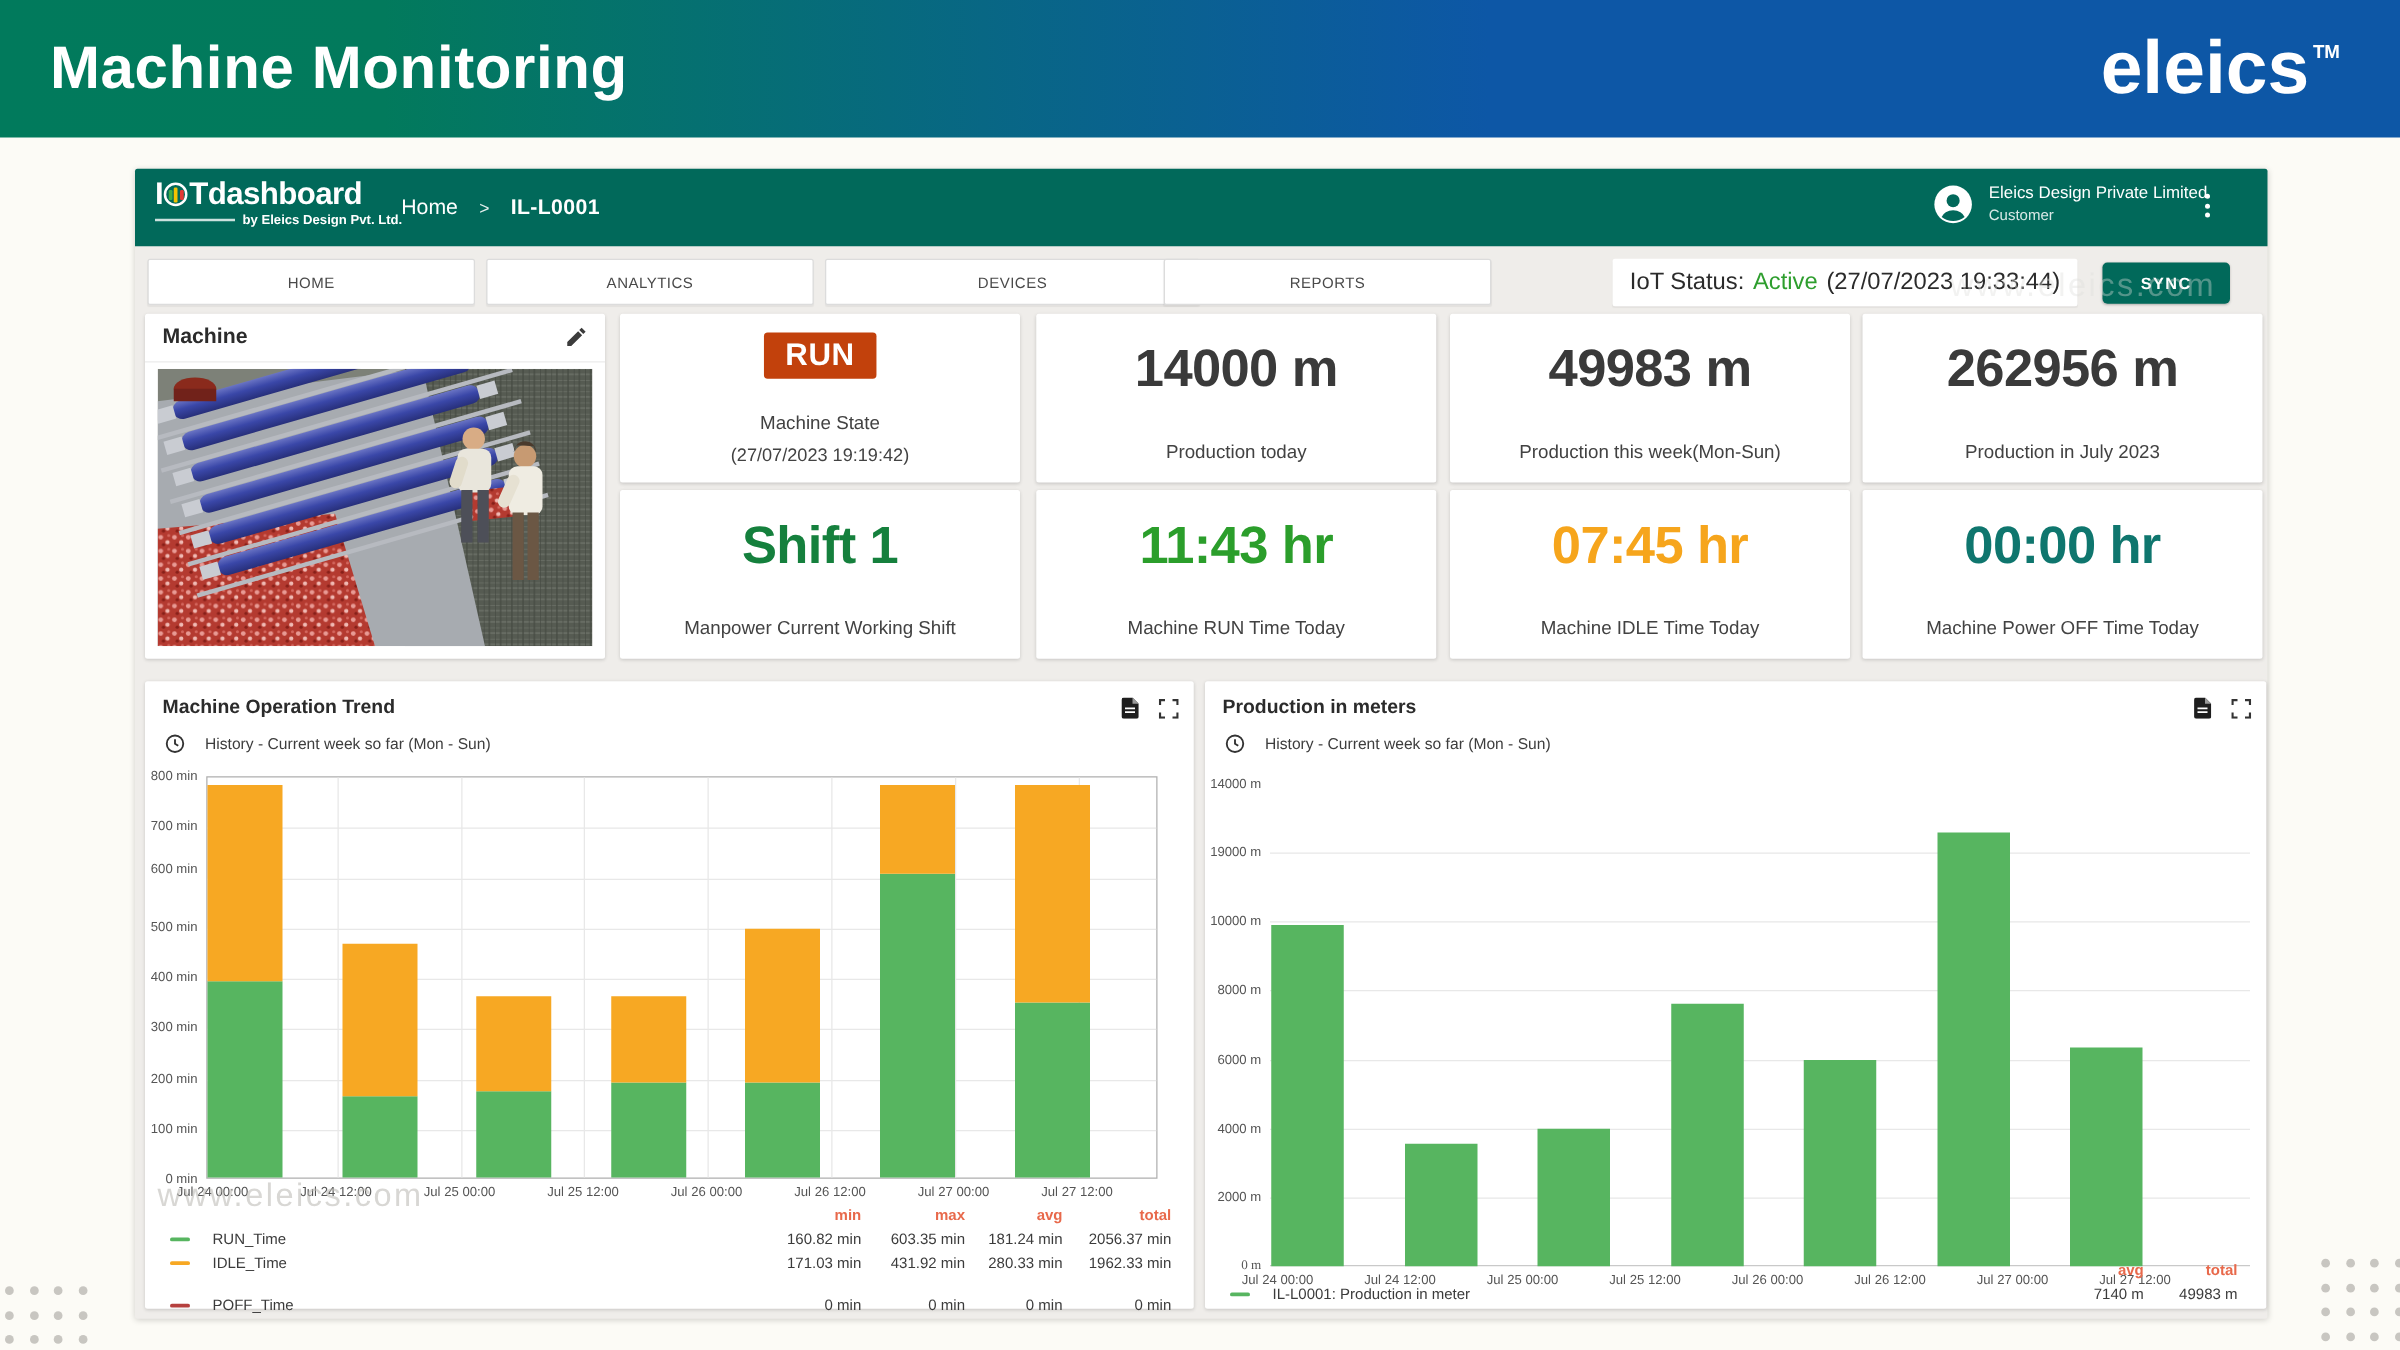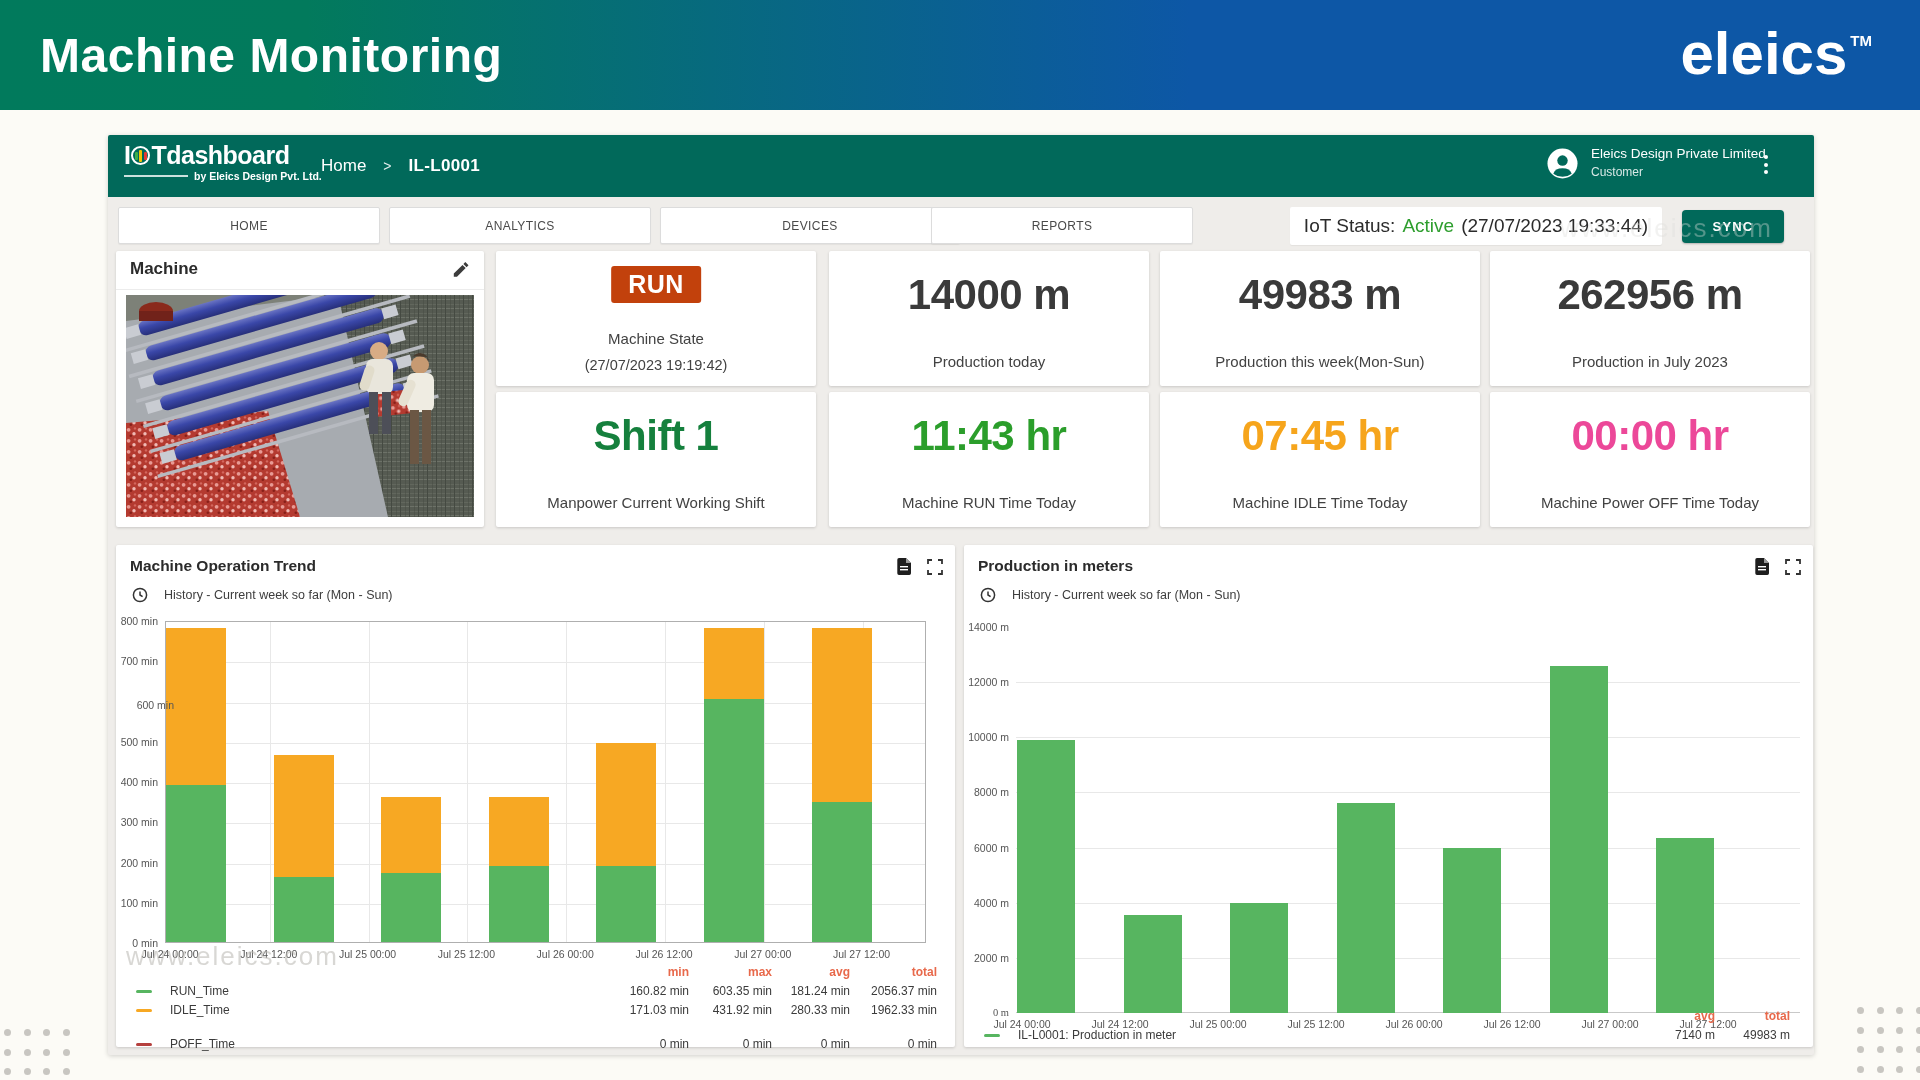--- a/index.html
+++ b/index.html
@@ -294,21 +294,21 @@
           <div class="bar" style="left: 538px; width: 60px; bottom: 242.708px; height: 71.645px; background: rgb(247, 168, 35);"></div>
           <div class="bar" style="left: 645.6px; width: 60px; bottom: 0px; height: 139.667px; background: rgb(87, 181, 96);"></div>
           <div class="bar" style="left: 645.6px; width: 60px; bottom: 139.667px; height: 174.685px; background: rgb(247, 168, 35);"></div>
         </div>
         <div class="ylab" style="left: -2px; width: 44px; top: 392px;">0 min</div>
         <div class="ylab" style="left: -2px; width: 44px; top: 351.75px;">100 min</div>
         <div class="ylab" style="left: -2px; width: 44px; top: 311.5px;">200 min</div>
         <div class="ylab" style="left: -2px; width: 44px; top: 271.25px;">300 min</div>
         <div class="ylab" style="left: -2px; width: 44px; top: 231px;">400 min</div>
         <div class="ylab" style="left: -2px; width: 44px; top: 190.75px;">500 min</div>
-        <div class="ylab" style="left: -2px; width: 44px; top: 154px; margin-left: 16px;">600 min</div>
+        <div class="ylab" style="left: -2px; width: 44px; top: 144px;">600 min</div>
         <div class="ylab" style="left: -2px; width: 44px; top: 110.25px;">700 min</div>
         <div class="ylab" style="left: -2px; width: 44px; top: 70px;">800 min</div>
         <div class="xlab" style="left: 12px; top: 403px;">Jul 24 00:00</div>
         <div class="xlab" style="left: 110.8px; top: 403px;">Jul 24 12:00</div>
         <div class="xlab" style="left: 209.6px; top: 403px;">Jul 25 00:00</div>
         <div class="xlab" style="left: 308.4px; top: 403px;">Jul 25 12:00</div>
         <div class="xlab" style="left: 407.2px; top: 403px;">Jul 26 00:00</div>
         <div class="xlab" style="left: 506px; top: 403px;">Jul 26 12:00</div>
         <div class="xlab" style="left: 604.8px; top: 403px;">Jul 27 00:00</div>
         <div class="xlab" style="left: 703.6px; top: 403px;">Jul 27 12:00</div>
@@ -383,21 +383,21 @@
           <div class="bar" style="left: 427px; width: 58px; bottom: 0px; height: 165.429px; background: rgb(87, 181, 96);"></div>
           <div class="bar" style="left: 533.5px; width: 58px; bottom: 0px; height: 346.931px; background: rgb(87, 181, 96);"></div>
           <div class="bar" style="left: 640px; width: 58px; bottom: 0px; height: 174.72px; background: rgb(87, 181, 96);"></div>
         </div>
         <div class="ylab" style="left: -5px; width: 50px; top: 462px; font-family: Liberation Serif, serif;">0 m</div>
         <div class="ylab" style="left: -5px; width: 50px; top: 406.857px;">2000 m</div>
         <div class="ylab" style="left: -5px; width: 50px; top: 351.714px;">4000 m</div>
         <div class="ylab" style="left: -5px; width: 50px; top: 296.571px;">6000 m</div>
         <div class="ylab" style="left: -5px; width: 50px; top: 241.429px;">8000 m</div>
         <div class="ylab" style="left: -5px; width: 50px; top: 186.286px;">10000 m</div>
-        <div class="ylab" style="left: -5px; width: 50px; top: 131.143px;">12000 m</div>
+        <div class="ylab" style="left: -5px; width: 50px; top: 131.143px;">19000 m</div>
         <div class="ylab" style="left: -5px; width: 50px; top: 76px;">14000 m</div>
         <div class="xlab" style="left: 16px; top: 473px;">Jul 24 00:00</div>
         <div class="xlab" style="left: 114px; top: 473px;">Jul 24 12:00</div>
         <div class="xlab" style="left: 212px; top: 473px;">Jul 25 00:00</div>
         <div class="xlab" style="left: 310px; top: 473px;">Jul 25 12:00</div>
         <div class="xlab" style="left: 408px; top: 473px;">Jul 26 00:00</div>
         <div class="xlab" style="left: 506px; top: 473px;">Jul 26 12:00</div>
         <div class="xlab" style="left: 604px; top: 473px;">Jul 27 00:00</div>
         <div class="xlab" style="left: 702px; top: 473px;">Jul 27 12:00</div>
         <div class="legend" style="left: 14px; top: 464px; width: 812px;">
@@ -439,21 +439,21 @@
       </div>
       <div class="stat-card" style="left: 721px; top: 257px;">
         <div class="stat-value" style="color: rgb(43, 158, 43);">11:43 hr</div>
         <div class="stat-label">Machine RUN Time Today</div>
       </div>
       <div class="stat-card" style="left: 1052px; top: 257px;">
         <div class="stat-value" style="color: rgb(246, 165, 28);">07:45 hr</div>
         <div class="stat-label">Machine IDLE Time Today</div>
       </div>
       <div class="stat-card" style="left: 1382px; top: 257px;">
-        <div class="stat-value" style="color: #ec4899;">00:00 hr</div>
+        <div class="stat-value" style="color: #0f766e;">00:00 hr</div>
         <div class="stat-label">Machine Power OFF Time Today</div>
       </div>
     </div>
 
   <div id="dots-bl">
       <div class="dot-deco" style="left: 4px; top: 1029px;"></div>
       <div class="dot-deco" style="left: 23.5px; top: 1029px;"></div>
       <div class="dot-deco" style="left: 43px; top: 1029px;"></div>
       <div class="dot-deco" style="left: 62.5px; top: 1029px;"></div>
       <div class="dot-deco" style="left: 4px; top: 1048.5px;"></div>

